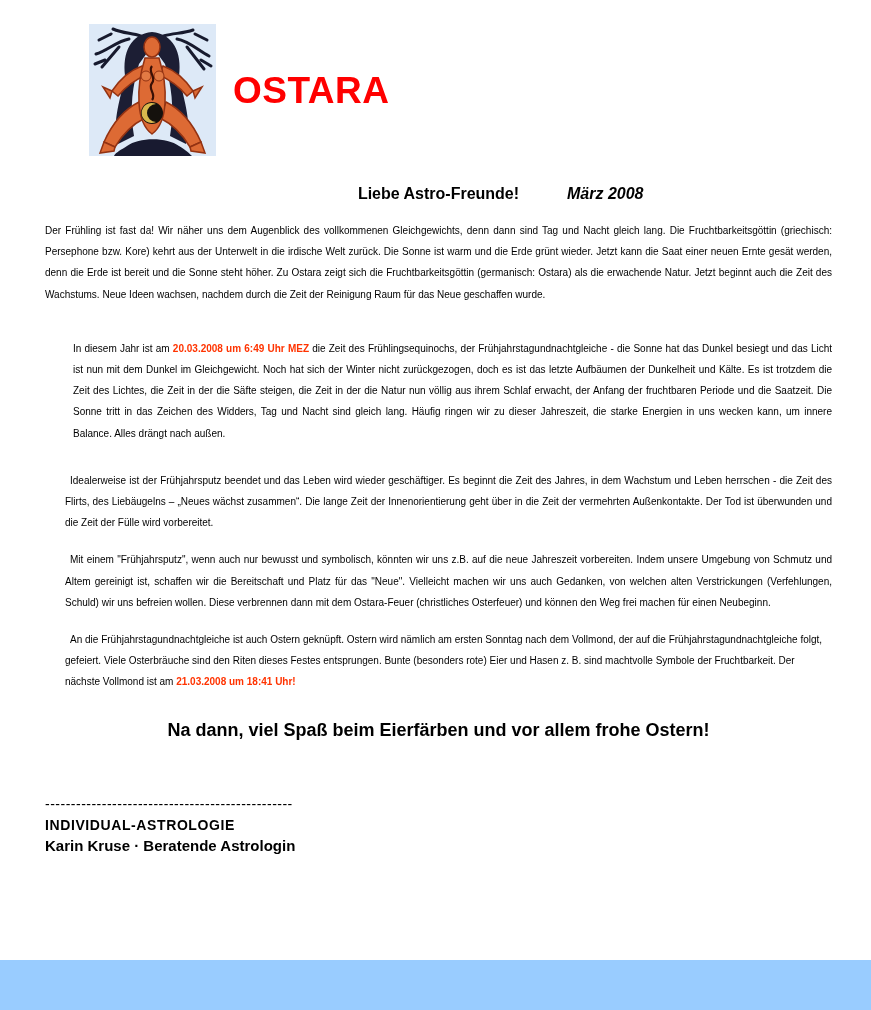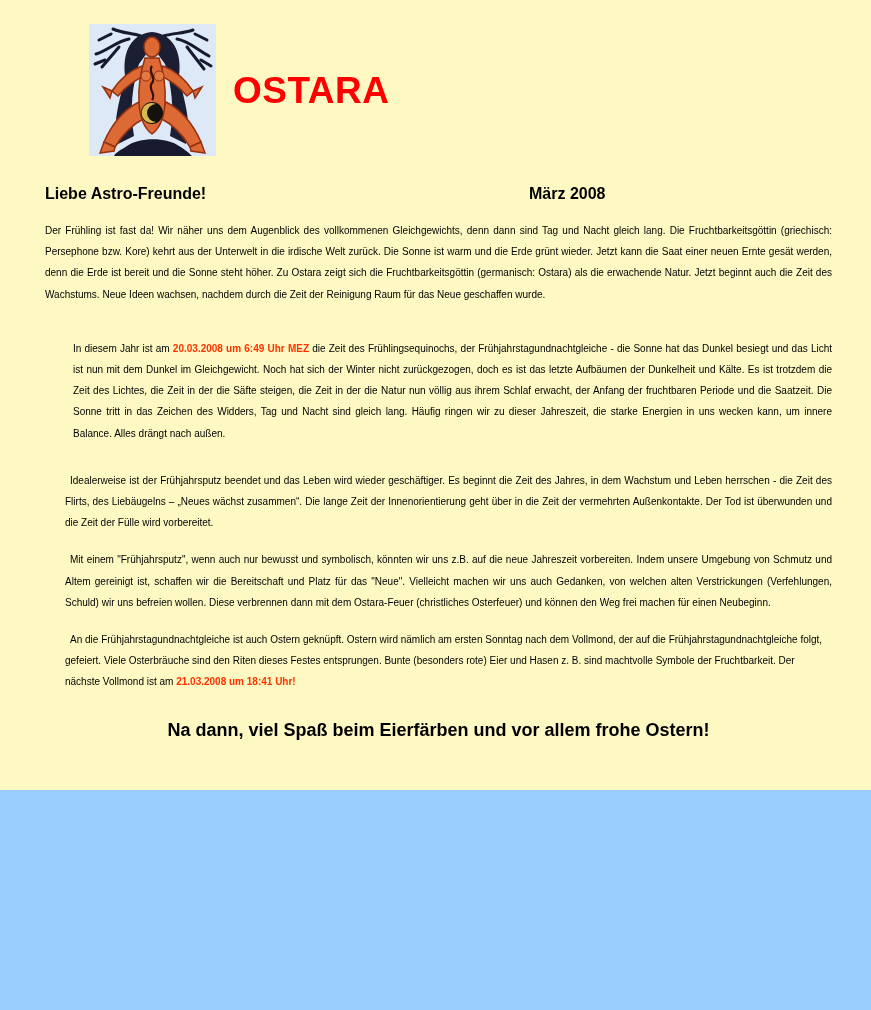--- a/index.html
+++ b/index.html
@@ -4,22 +4,22 @@
 <title>OSTARA</title>
 <style>
   html, body {
     margin: 0;
     padding: 0;
     background: #99ccff;
   }
   .page {
     position: relative;
     width: 871px;
-    height: 790px;
-    background: #fef9c3;
+    height: 960px;
+    background: #ffffff;
     overflow: hidden;
     font-family: "Liberation Sans", "DejaVu Sans", sans-serif;
     color: #000;
   }
   .goddess {
     position: absolute;
     left: 89px;
     top: 24px;
     width: 127px;
     height: 132px;
@@ -39,25 +39,27 @@
     position: absolute;
     left: 45px;
     top: 185px;
     width: 787px;
   }
   .salutation-row {
     position: relative;
     font-size: 16px;
     font-weight: bold;
     height: 19px;
+    text-align: center;
   }
   .issue-date {
     position: absolute;
-    left: 484px;
+    left: 522px;
     top: 0;
+    font-style: italic;
   }
   p.body-par {
     font-size: 10px;
     line-height: 21.2px;
     text-align: justify;
     margin: 16px 0 0 0;
   }
   p.body-par.left {
     text-align: left;
   }

